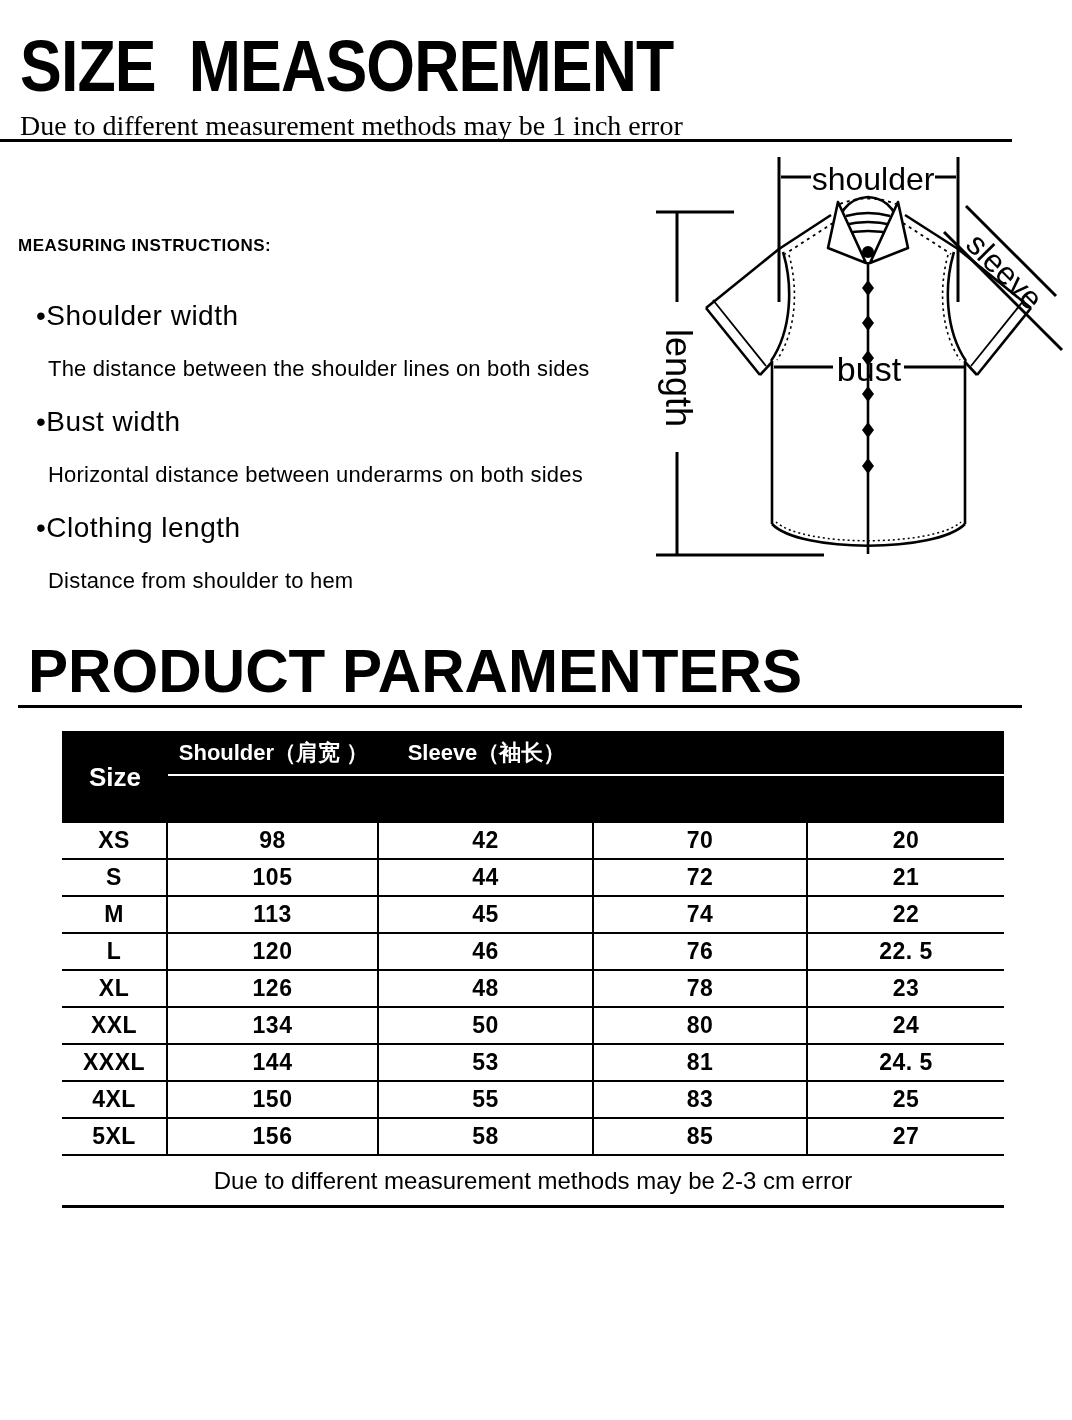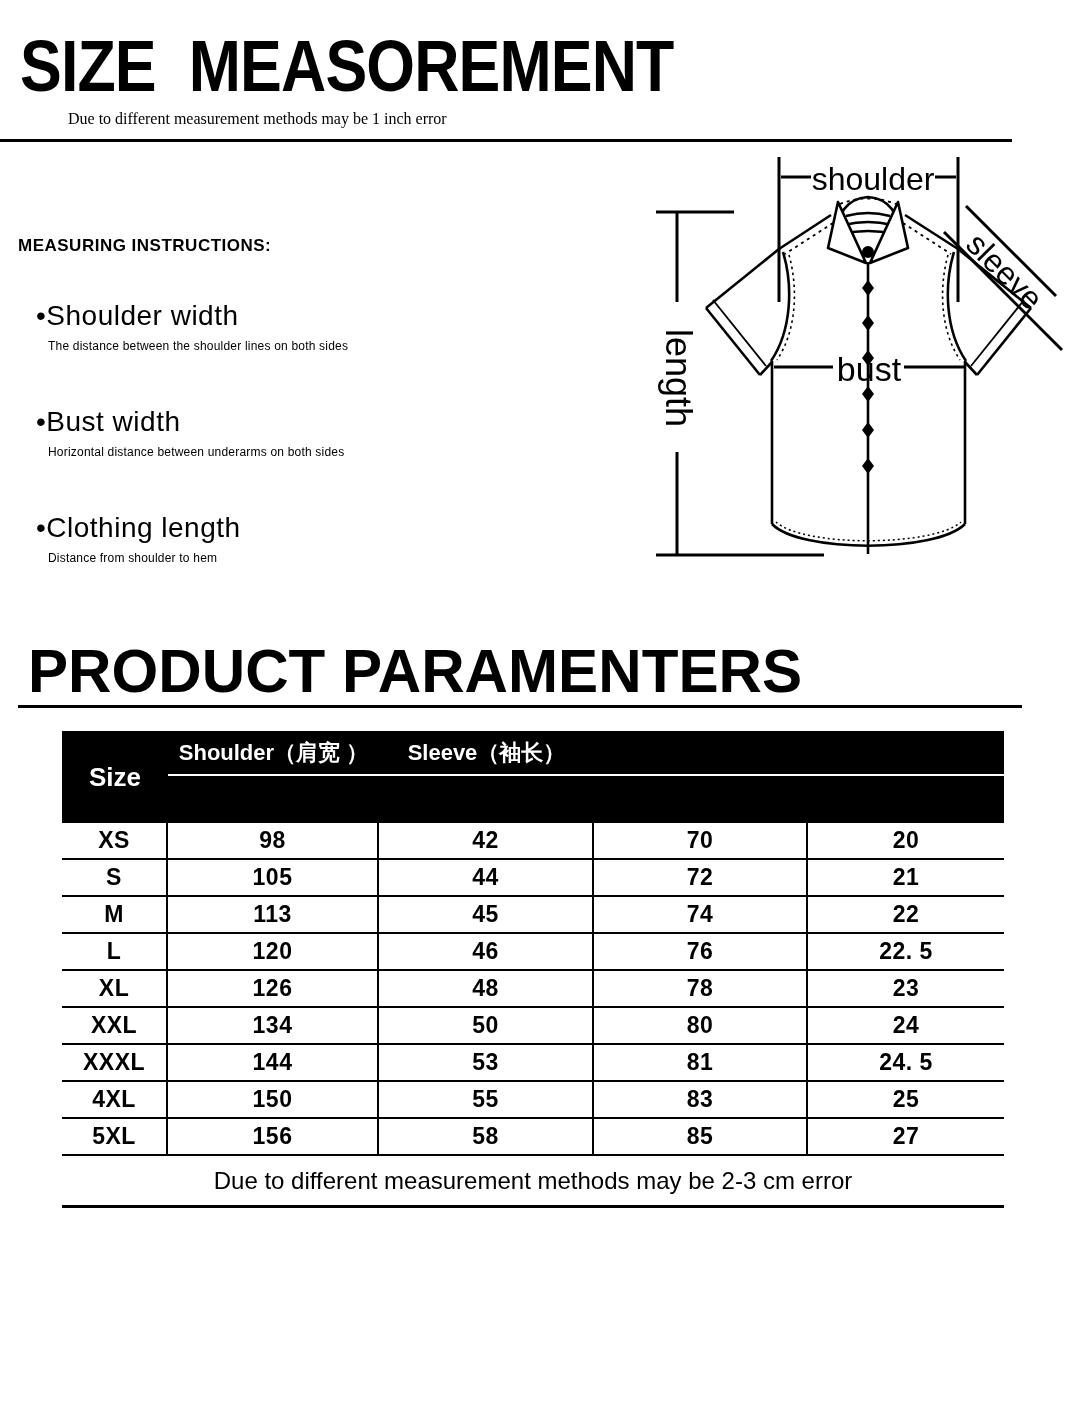--- a/index.html
+++ b/index.html
@@ -12,33 +12,32 @@
   }
   .title {
     position: absolute; left: 20px; top: 30px;
     font-size: 72px; font-weight: bold; line-height: 1;
     white-space: pre; letter-spacing: -1px;
     transform: scaleX(.87); transform-origin: left top;
   }
   .subtitle {
     position: absolute; left: 20px; top: 110px;
     font-family: "Liberation Serif", serif;
-    font-size: 16px;
-    margin-left: 48px;
+    font-size: 28px;
   }
   .rule { position: absolute; background: #000; height: 3px; }
   .rule-top { left: 0; top: 139px; width: 1012px; }
   .rule-mid { left: 18px; top: 705px; width: 1004px; }
   .mi-heading {
     position: absolute; left: 18px; top: 236px;
     font-size: 17px; font-weight: bold; letter-spacing: .5px;
   }
   .mi-item { position: absolute; left: 36px; }
   .mi-term { font-size: 28px; font-weight: 400; letter-spacing: .5px; }
-  .mi-desc { font-size: 12px; margin-left: 12px; margin-top: 7px; letter-spacing: .2px; }
+  .mi-desc { font-size: 22px; margin-left: 12px; margin-top: 24px; letter-spacing: .2px; }
   .mi-item-1 { top: 300px; }
   .mi-item-2 { top: 406px; }
   .mi-item-3 { top: 512px; }
 
   .diagram { position: absolute; left: 636px; top: 148px; }
   .diagram text { font-family: "Liberation Sans", sans-serif; fill: #000; }
 
   .section-title {
     position: absolute; left: 28px; top: 640px;
     font-size: 62px; font-weight: bold; line-height: 1;

